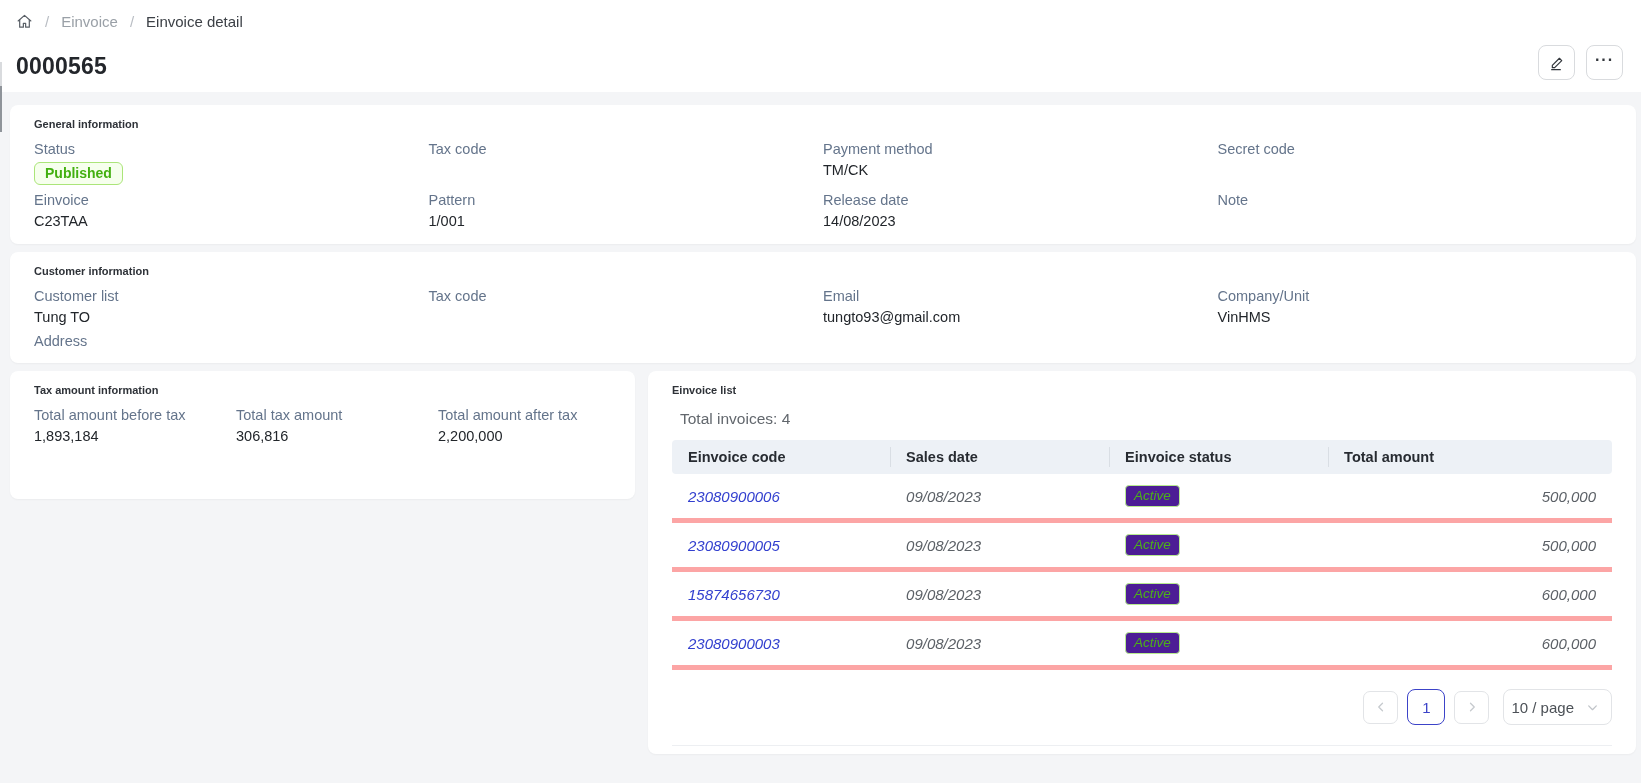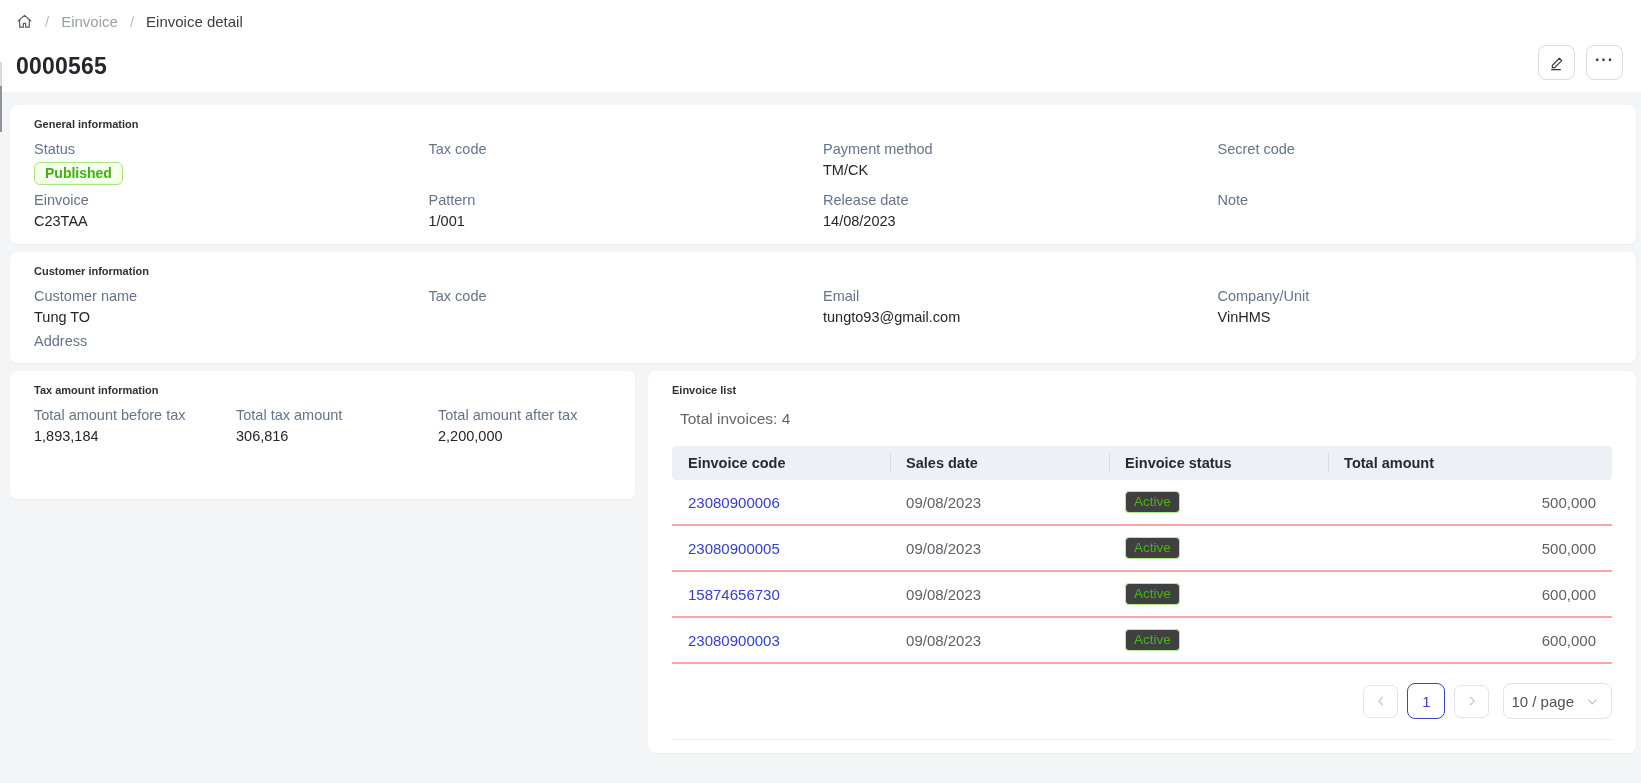--- a/index.html
+++ b/index.html
@@ -42,39 +42,39 @@
     display: inline-block; font-size: 14px; font-weight: 700; color: #43b011;
     background: #f6ffed; border: 1px solid #abe579; border-radius: 6px;
     padding: 2px 10px; line-height: 17px;
   }
   
   .bottom-row { display: flex; gap: 13px; align-items: flex-start; }
   .tax-card { width: 625px; flex: none; min-height: 128px; }
   .list-card { flex: 1; min-height: 382px; padding-bottom: 8px; }
   .total-line { margin-top: 14px; font-size: 15.5px; color: #62676d; margin-left: 8px; }
   
-  table { width: 100%; border-collapse: collapse; margin-top: 18px; }
+  table { width: 100%; border-collapse: collapse; margin-top: 12px; }
   thead th {
     background: #edf1f6; text-align: left; font-size: 14.5px; font-weight: 700;
     color: #272b31; padding: 9px 16px; position: relative;
   }
   thead th:first-child { border-top-left-radius: 4px; border-bottom-left-radius: 4px; }
   thead th:last-child { border-top-right-radius: 4px; border-bottom-right-radius: 4px; }
   thead th + th::before {
     content: ""; position: absolute; left: 0; top: 22%; height: 56%; width: 1px; background: #d9dee4;
   }
   tbody td {
-    padding: 11px 16px; border-bottom: 2px solid #fca5a5;
-    font-size: 15px; color: #5c6167;
+    padding: 11px 16px; border-bottom: 5px solid #fca5a5;
+    font-size: 15px; color: #5c6167; font-style: italic;
   }
   td.code a { color: #3340cf; text-decoration: none; cursor: pointer; }
   td.amount { text-align: right; }
   .badge-active {
     display: inline-block; font-size: 13.5px; color: #4cb118;
-    background: #404040; border: 1px solid #b7eb8f; border-radius: 4px;
+    background: #4c1d95; border: 1px solid #b7eb8f; border-radius: 4px;
     padding: 1px 8px; line-height: 18px;
   }
   
   .table-footer {
     display: flex; justify-content: flex-end; align-items: center; gap: 9px;
     padding: 19px 0 20px 0; border-bottom: 1px solid #edeff2;
   }
   .pg-btn {
     min-width: 35px; height: 33px; background: #fff; border: 1px solid #e2e4e7;
     border-radius: 7px; display: flex; align-items: center; justify-content: center;
@@ -166,21 +166,21 @@
         <div class="field-label">Note</div>
         <div class="field-value"></div>
       </div>
     </div>
   </div>
 
   <div class="card">
     <div class="card-title">Customer information</div>
     <div class="grid4">
       <div>
-        <div class="field-label">Customer name</div>
+        <div class="field-label">Customer list</div>
         <div class="field-value">Tung TO</div>
       </div>
       <div>
         <div class="field-label">Tax code</div>
         <div class="field-value"></div>
       </div>
       <div>
         <div class="field-label">Email</div>
         <div class="field-value">tungto93@gmail.com</div>
       </div>

